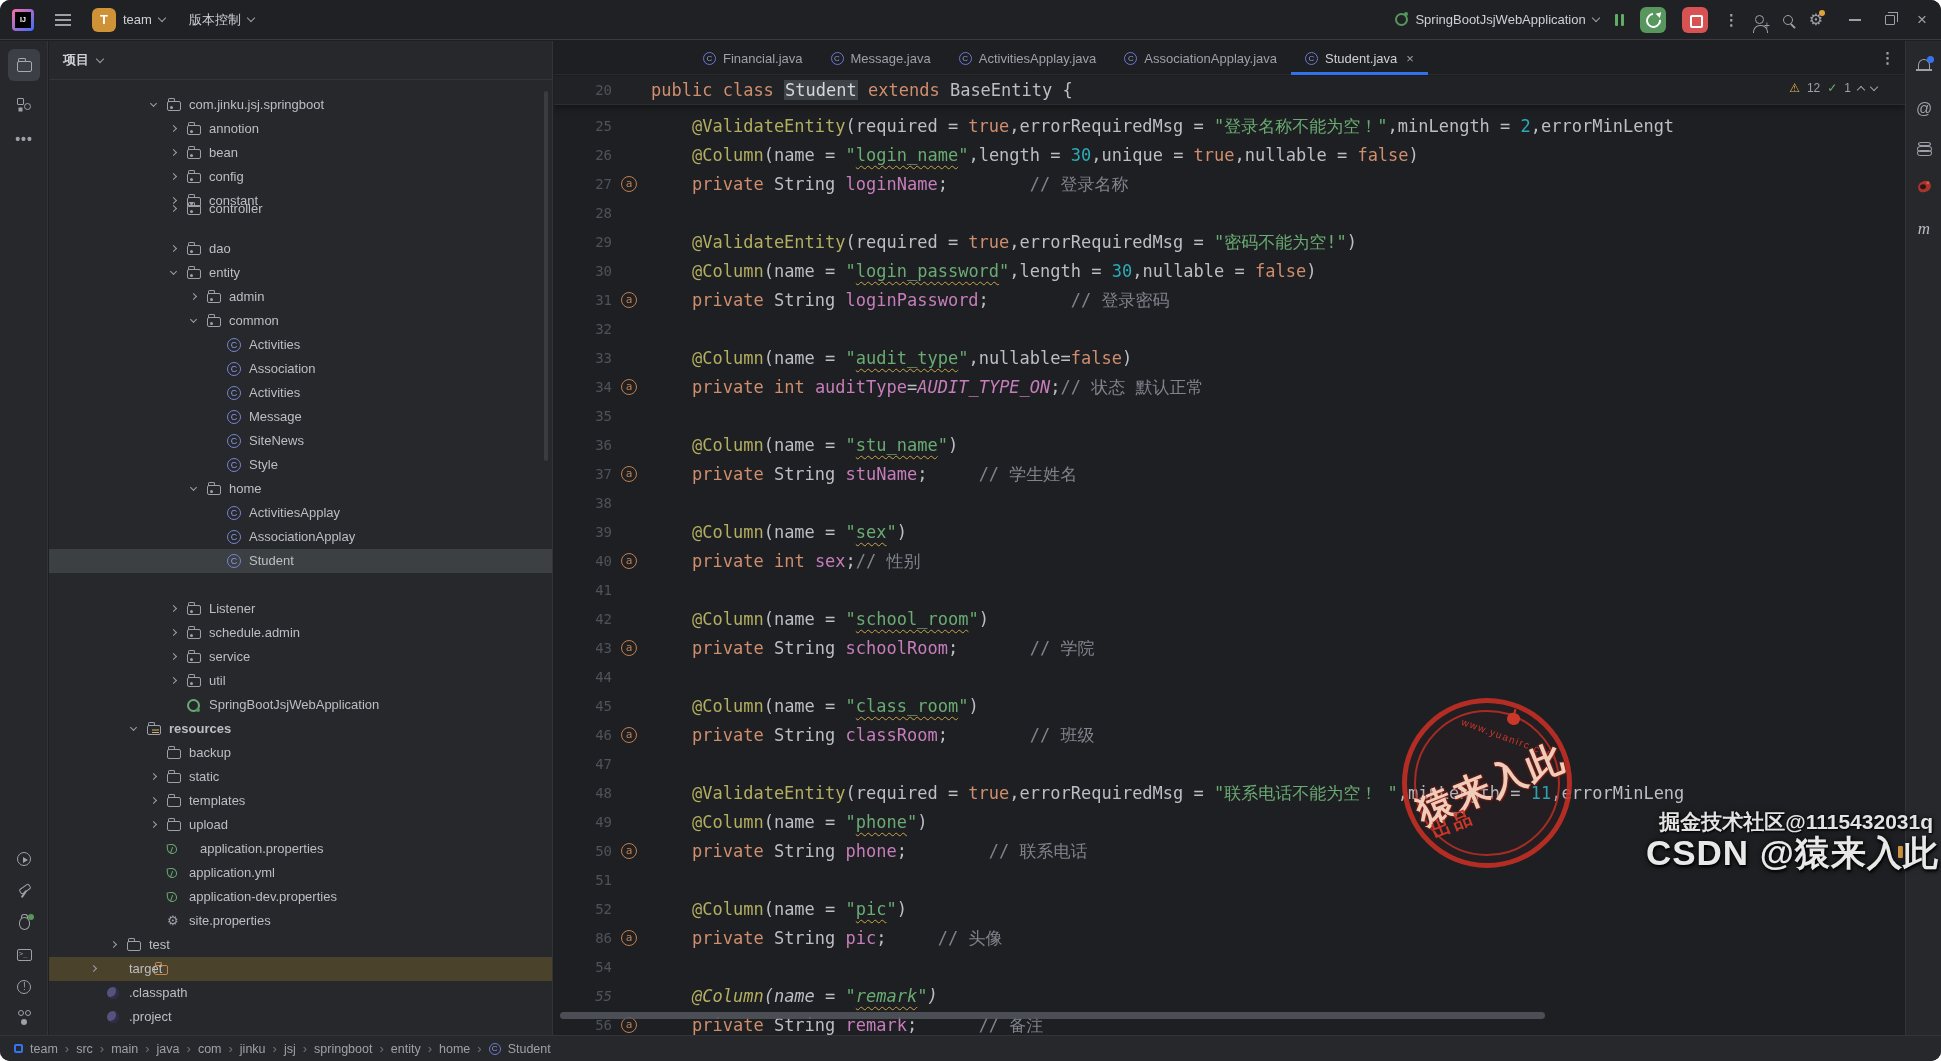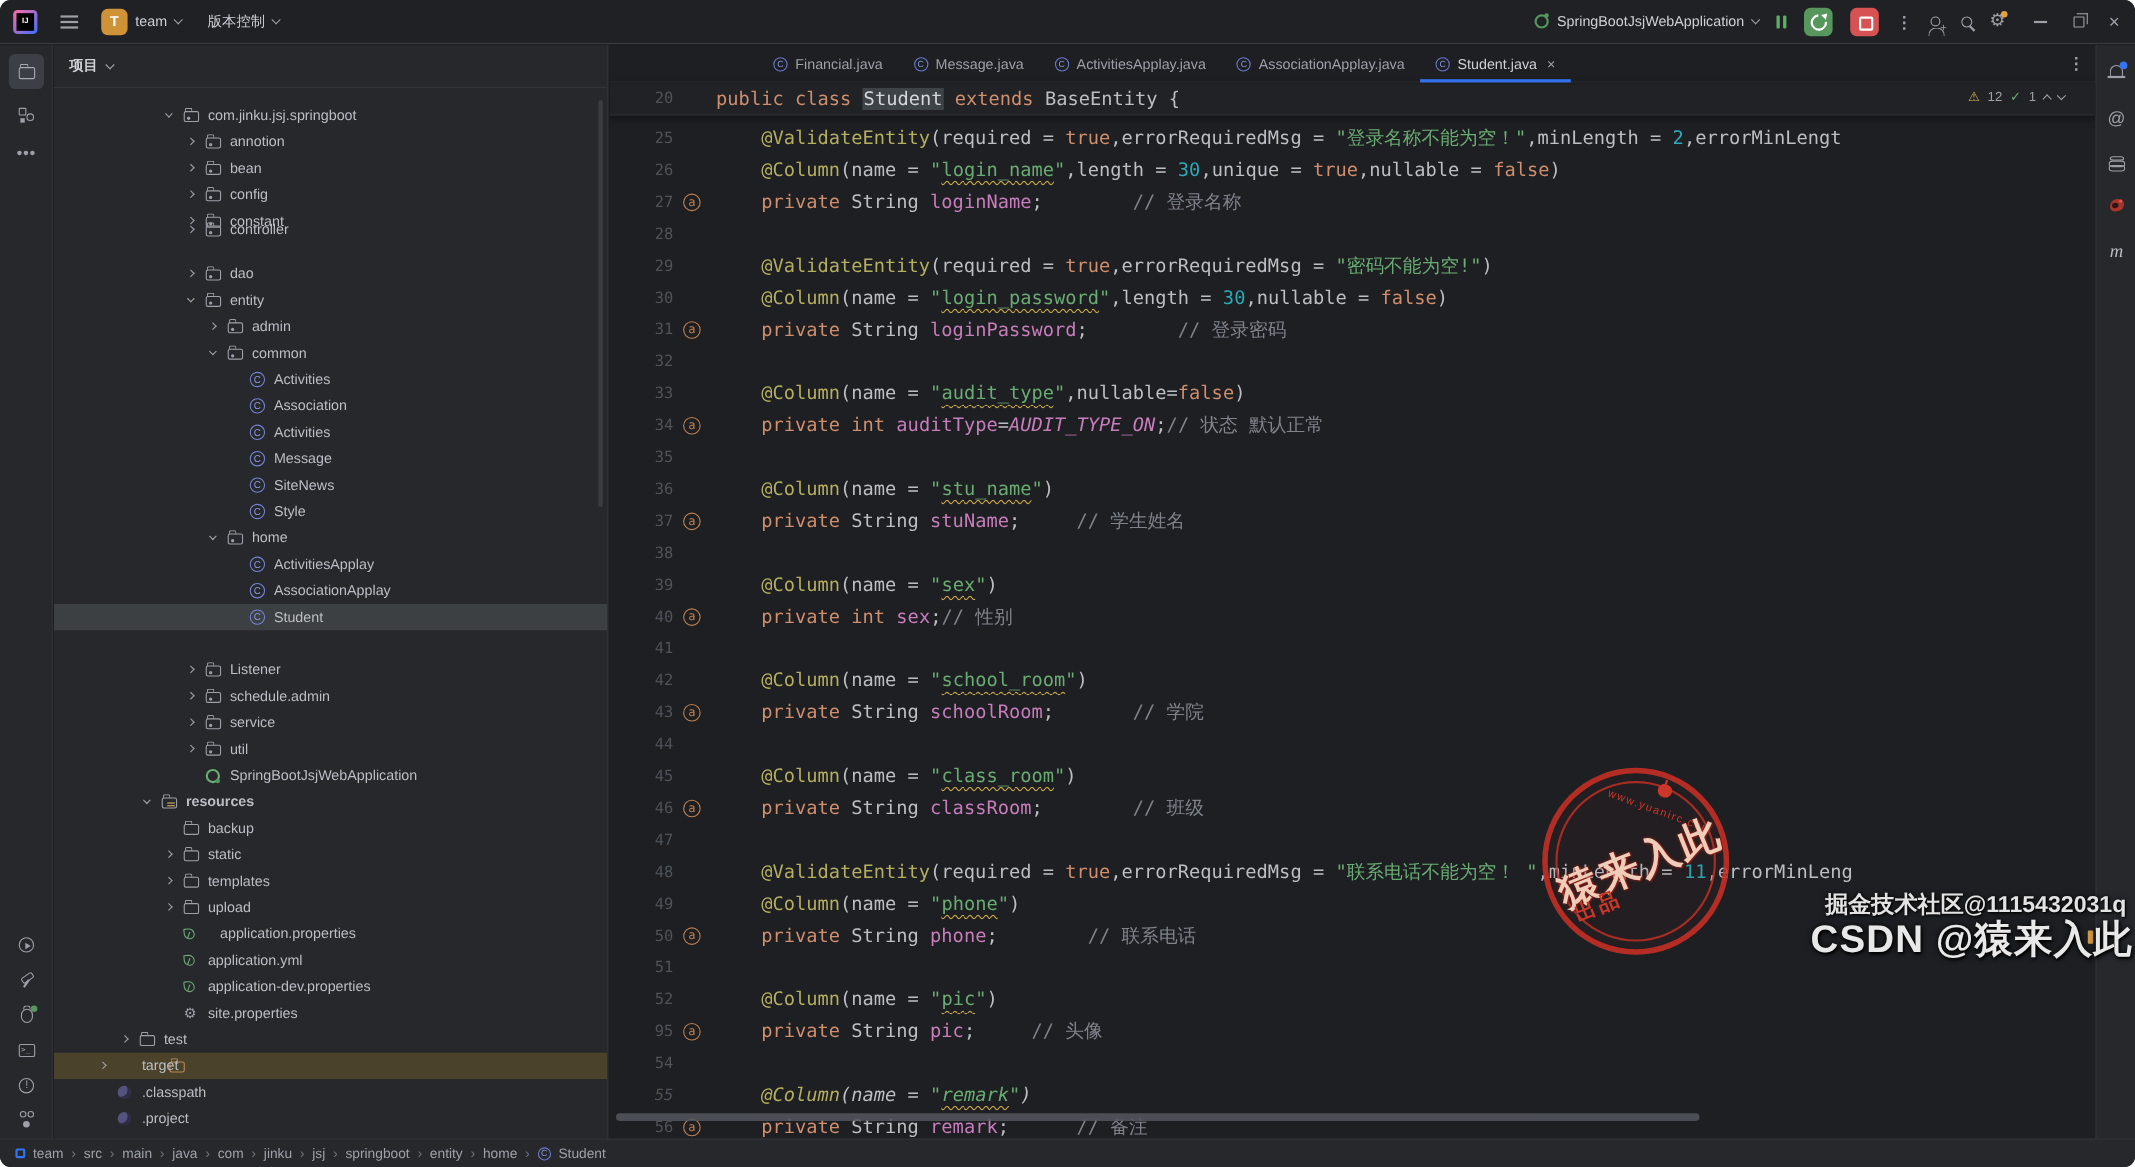--- a/index.html
+++ b/index.html
@@ -471,21 +471,21 @@
         </div>
         <div class="crow" style="top: 754px;">
           <span class="lnum">51</span>
           <span class="ltext"></span>
         </div>
         <div class="crow" style="top: 783px;">
           <span class="lnum">52</span>
           <span class="ltext"><span class="tk-a">@Column</span><span class="tk-p">(name = </span><span class="tk-s">"</span><span class="tk-su">pic</span><span class="tk-s">"</span><span class="tk-p">)</span></span>
         </div>
         <div class="crow" style="top: 812px;">
-          <span class="lnum">95</span>
+          <span class="lnum">86</span>
           <span class="aicon">a</span>
           <span class="ltext"><span class="tk-k">private</span><span class="tk-p"> String </span><span class="tk-f">pic</span><span class="tk-p">;     </span><span class="tk-cm">// 头像</span></span>
         </div>
         <div class="crow" style="top: 841px;">
           <span class="lnum">54</span>
           <span class="ltext"></span>
         </div>
         <div class="crow" style="top: 870px; font-style: italic;">
           <span class="lnum">55</span>
           <span class="ltext"><span class="tk-a">@Column</span><span class="tk-p">(name = </span><span class="tk-s">"</span><span class="tk-su">remark</span><span class="tk-s">"</span><span class="tk-p">)</span></span>

